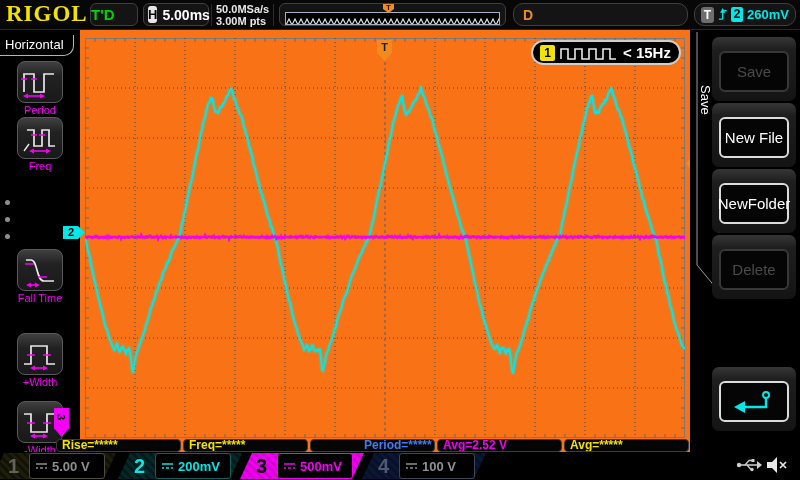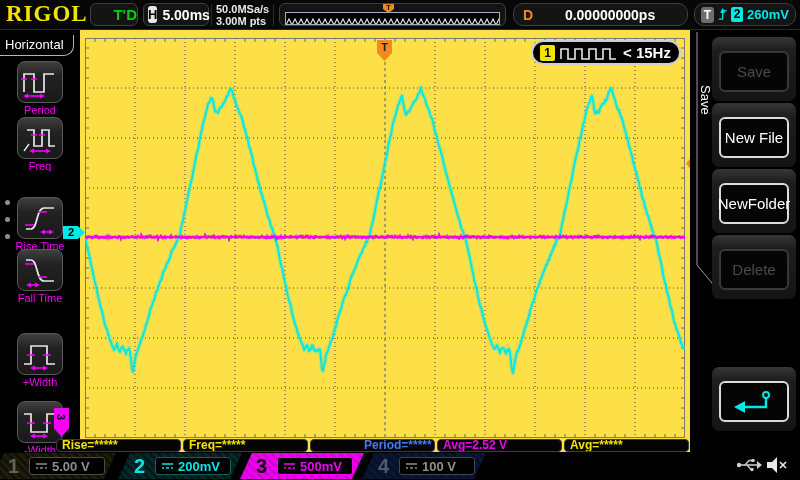--- a/index.html
+++ b/index.html
@@ -1,26 +1,26 @@
 <!DOCTYPE html>
 <html style="--yellow: #f2e400; --green: #00d400; --cyan: #00e8e8; --magenta: #f400f4; --orange: #f28a1e; --blue: #3f7df8; --white: #e8e8e8;"><head>
 <meta charset="utf-8">
 <style>
   html,body{margin:0;padding:0;background:#222;}
-  #screen{position:relative;width:800px;height:480px;background:#fde047;overflow:hidden;
+  #screen{position:relative;width:800px;height:480px;background:#f97316;overflow:hidden;
           font-family:"Liberation Sans",sans-serif;-webkit-font-smoothing:antialiased;}
   #screen *{box-sizing:border-box;}
   .abs{position:absolute;}
 
   
   .topbar{position:absolute;left:0;top:0;width:800px;height:30px;background:#070707;border-bottom:1px solid #262626;}
   .logo{position:absolute;left:6px;top:1px;font-family:"Liberation Serif",serif;font-weight:bold;
         font-size:23px;color:var(--yellow);letter-spacing:1px;}
   .pillbox{position:absolute;top:3px;height:23px;border:1px solid #3f3f3f;border-radius:6px;background:#141414;}
-  .tstatus{left:90px;width:48px;text-align:right;line-height:21px;color:var(--green);font-weight:bold;font-size:15px;}
+  .tstatus{left:90px;width:48px;text-align:left;line-height:21px;color:var(--green);font-weight:bold;font-size:15px;}
   .hbox{left:143px;width:66px;display:flex;align-items:center;padding:0 4px;gap:5px;}
   .hlabel{background:#e8e8e8;color:#000;width:16px;height:17px;border-radius:3px;font-weight:bold;font-size:13px;
           text-align:center;line-height:17px;}
   .hval{color:#fff;font-size:14px;font-weight:bold;}
   .vdiv{position:absolute;top:4px;width:1px;height:22px;background:#2c2c2c;}
   .srate{position:absolute;left:216px;top:3px;color:#e8e8e8;font-size:11px;line-height:12px;font-weight:bold;}
   .membar{left:279px;width:227px;}
   .strip{position:absolute;left:5px;top:8px;right:5px;height:13px;border:1px solid #9fb0c8;background:#000;overflow:hidden;}
   .mem-t{position:absolute;left:103px;top:0px;width:11px;height:9px;background:var(--orange);
          clip-path:polygon(0 0,100% 0,100% 55%,50% 100%,0 55%);color:#1a1a1a;font-size:8px;font-weight:bold;
@@ -80,21 +80,21 @@
   .mbox{width:125px;height:13px;border:1px solid #3c3c3c;border-radius:4px;background:#050505;
         font-size:12px;font-weight:bold;line-height:11px;padding-left:5px;white-space:nowrap;overflow:hidden;}
 
   
   .bbar{position:absolute;left:0;top:452px;width:800px;height:28px;background:#000;}
   .chan{position:absolute;top:1px;height:26px;width:124px;display:flex;align-items:center;cursor:pointer;
         clip-path:polygon(12px 0,100% 0,calc(100% - 12px) 100%,0 100%);
         background:repeating-linear-gradient(45deg,var(--cbg1) 0 3px,var(--cbg2) 3px 6px);}
   .chan .num{font-size:20px;font-weight:bold;margin-left:16px;width:14px;}
   .chan .vbox{margin-left:7px;width:76px;height:18px;background:#000;border:1px solid #555;border-radius:3px;
-              display:flex;align-items:center;gap:4px;padding:4px 5px;font-size:13px;font-weight:bold;}
+              display:flex;align-items:center;gap:4px;padding:12px 5px;font-size:13px;font-weight:bold;}
 </style>
 </head>
 <body>
 
 <div id="screen">
 
   <div class="topbar">
     <div class="logo">RIGOL</div>
     <div class="pillbox tstatus">T'D</div>
     <div class="pillbox hbox">
@@ -110,21 +110,20 @@
     <div class="pillbox membar">
       <div class="strip">
         <svg id="squiggle" width="215" height="11">
             <path d="M0,9 l3,-6 l3,6 l3,-6 l3,6 l3,-6 l3,6 l3,-6 l3,6 l3,-6 l3,6 l3,-6 l3,6 l3,-6 l3,6 l3,-6 l3,6 l3,-6 l3,6 l3,-6 l3,6 l3,-6 l3,6 l3,-6 l3,6 l3,-6 l3,6 l3,-6 l3,6 l3,-6 l3,6 l3,-6 l3,6 l3,-6 l3,6 l3,-6 l3,6 l3,-6 l3,6 l3,-6 l3,6 l3,-6 l3,6 l3,-6 l3,6 l3,-6 l3,6 l3,-6 l3,6 l3,-6 l3,6 l3,-6 l3,6 l3,-6 l3,6 l3,-6 l3,6 l3,-6 l3,6 l3,-6 l3,6 l3,-6 l3,6 l3,-6 l3,6 l3,-6 l3,6 l3,-6 l3,6 l3,-6 l3,6 l3,-6 l3,6" stroke="#e8e8e8" stroke-width="1.1" fill="none"></path>
           </svg>
       </div>
       <div class="mem-t">T</div>
     </div>
     <div class="pillbox dbox">
       <span class="dlabel">D</span>
-      <span class="dval">0.00000000ps</span>
     </div>
     <div class="pillbox tbox">
       <span class="tlabel">T</span>
       <svg width="11" height="17" viewBox="0 0 11 17">
         <path d="M1,14 H5.5 M5.5,14 V4 M5.5,4 H10" stroke="#00e8e8" stroke-width="1.5" fill="none"></path>
         <polygon points="5.5,1 2.5,6.5 8.5,6.5" fill="#00e8e8"></polygon>
       </svg>
       <span class="tsrc">2</span>
       <span class="tlev">260mV</span>
     </div>
@@ -153,32 +152,20 @@
           <path d="M10,13 H16 M18,13 H24" stroke="#f400f4" stroke-width="1.6"></path>
           <path d="M3,29 L8,22" stroke="#e8e8e8" stroke-width="1.4"></path>
           <path d="M11,29 H27" stroke="#f400f4" stroke-width="1.6"></path>
           <polygon points="8,29 13,26.5 13,31.5" fill="#f400f4"></polygon>
           <polygon points="30,29 25,26.5 25,31.5" fill="#f400f4"></polygon>
         </svg>
       </div>
       <div class="side-label">Freq</div>
     </div>
 
-    <div class="side-item" style="top:167px">
-      <div class="side-btn">
-        <svg width="38" height="34" viewBox="0 0 38 34">
-          <path d="M5,27 H10 C17,27 15,6 23,6 H33" stroke="#e8e8e8" stroke-width="1.7" fill="none"></path>
-          <path d="M4,23 H13 M17,10 H26" stroke="#f400f4" stroke-width="1.6"></path>
-          <path d="M22,30 H30" stroke="#f400f4" stroke-width="1.6"></path>
-          <polygon points="19,30 24,27.5 24,32.5" fill="#f400f4"></polygon>
-          <polygon points="33,30 28,27.5 28,32.5" fill="#f400f4"></polygon>
-        </svg>
-      </div>
-      <div class="side-label">Rise Time</div>
-    </div>
 
     <div class="side-item" style="top:219px">
       <div class="side-btn">
         <svg width="38" height="34" viewBox="0 0 38 34">
           <path d="M5,6 H10 C17,6 15,27 23,27 H33" stroke="#e8e8e8" stroke-width="1.7" fill="none"></path>
           <path d="M4,10 H13 M17,23 H26" stroke="#f400f4" stroke-width="1.6"></path>
           <path d="M8,31 H16" stroke="#f400f4" stroke-width="1.6"></path>
           <polygon points="5,31 10,28.5 10,33.5" fill="#f400f4"></polygon>
           <polygon points="19,31 14,28.5 14,33.5" fill="#f400f4"></polygon>
         </svg>

